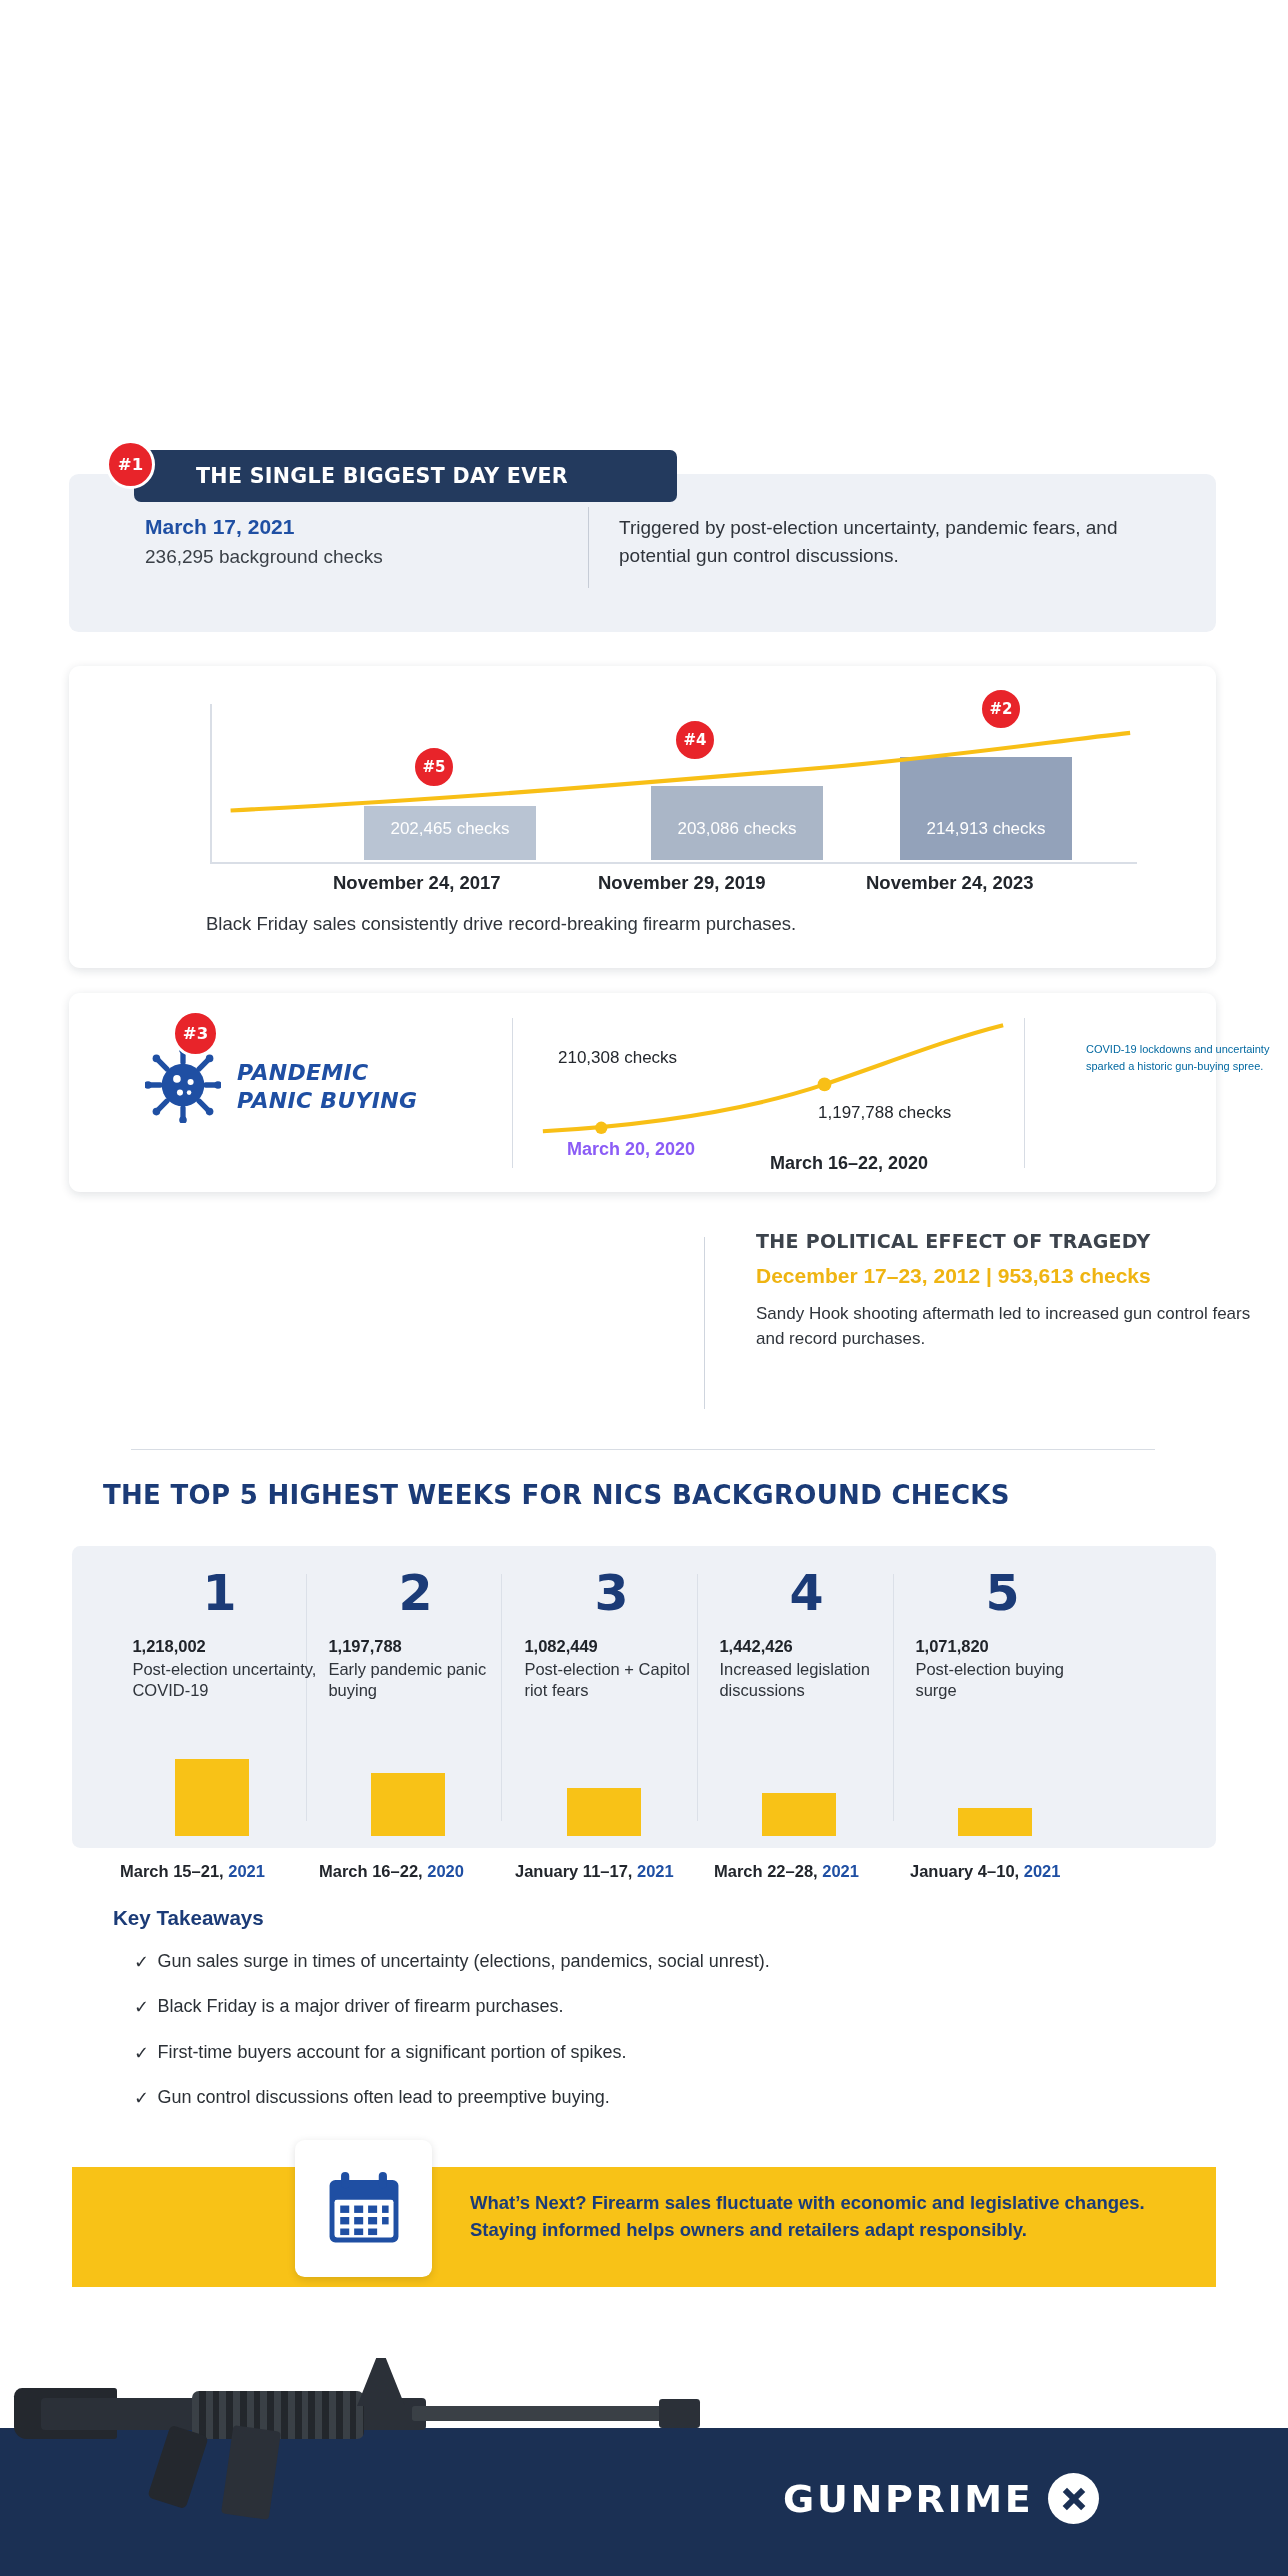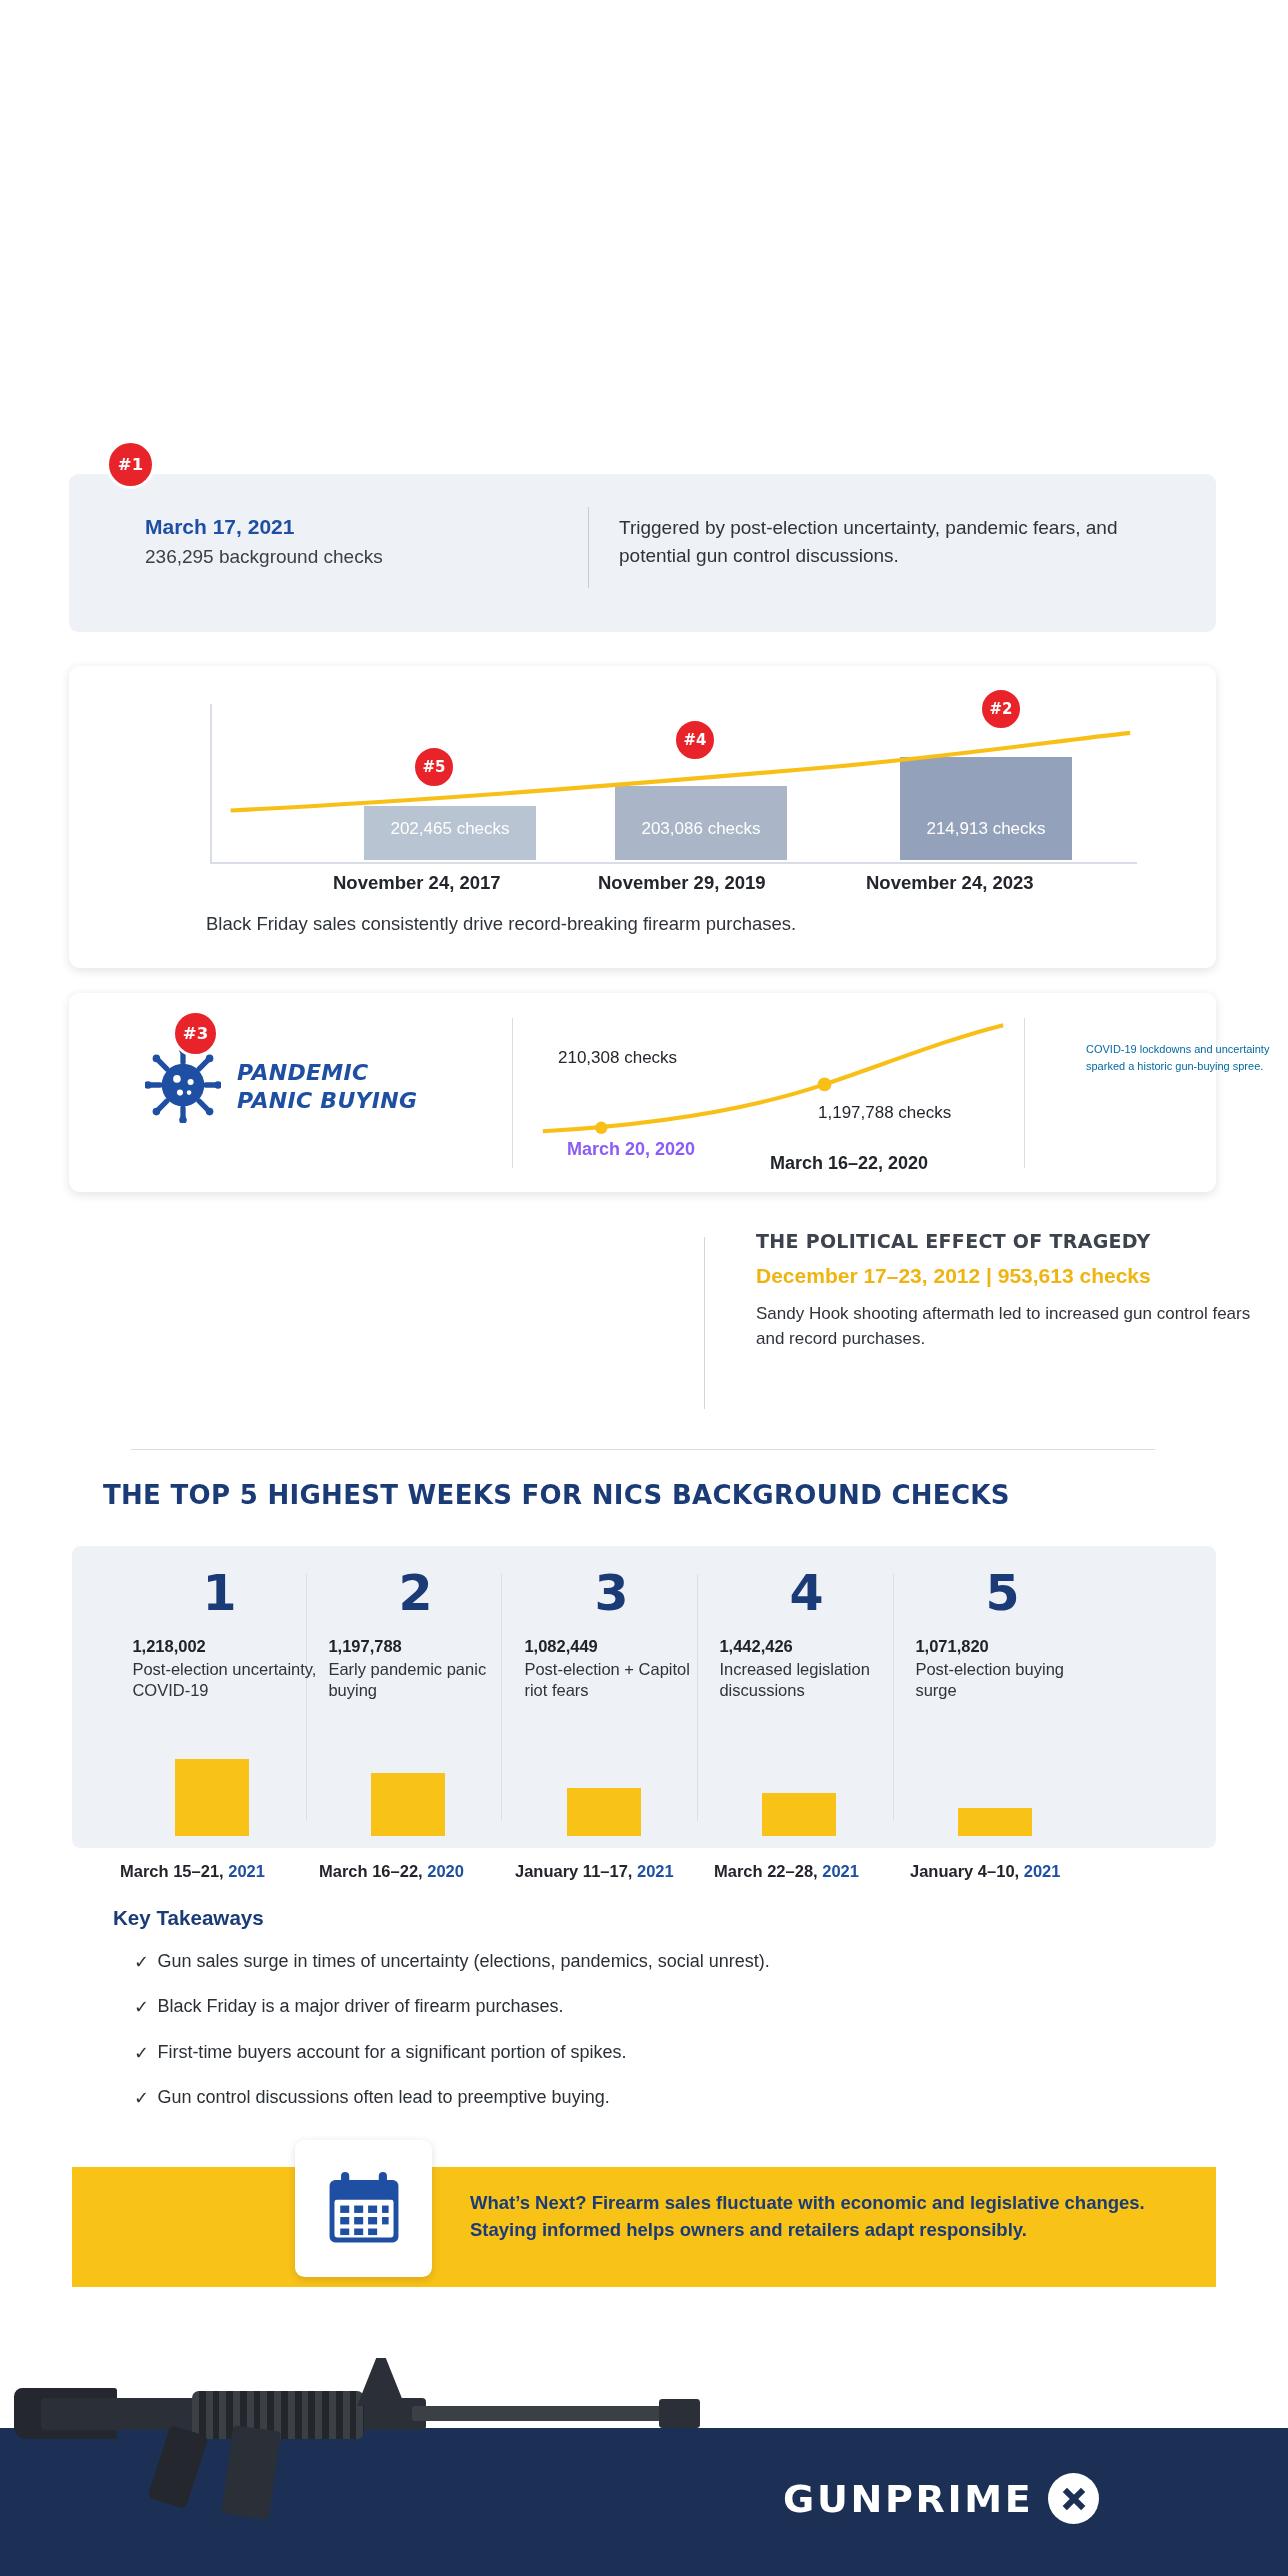--- a/index.html
+++ b/index.html
@@ -118,21 +118,21 @@
   }
   .bf-chart { position:absolute; left: 120px; top: 38px; width: 948px; height: 158px; }
   .bf-axis-y { position:absolute; left: 20.6px; top: 0; width: 2.1px; height: 158px; background:#d9dee6; }
   .bf-axis-x { position:absolute; left: 20.6px; top: 158px; width: 927px; height: 2.1px; background:#d9dee6; }
   .bf-bar {
     position:absolute; bottom: 2.1px; background:#9aa8bd; color:#ffffff;
     display:flex; align-items:flex-end; justify-content:center; padding-bottom: 20.6px;
     font-size: 17px;
   }
   .bf-b1 { left: 175px; width: 172px; height: 54px; background:#b9c4d3; }
-  .bf-b2 { left: 426px; width: 172px; height: 74px; background:#aab6c7; }
+  .bf-b2 { left: 462px; width: 172px; height: 74px; background:#aab6c7; }
   .bf-b3 { left: 711px; width: 172px; height: 103px; background:#93a2ba; }
   .bf-line { position:absolute; left: 20.6px; top: 0; width: 927px; height: 158px; }
   .bf-labels { position:absolute; left: 120px; top: 206px; width: 948px; height: 27.5px; }
   .bf-lab { position:absolute; font-size: 18.5px; font-weight: 800; color:#22262c; }
   .bf-l1 { left: 144px; } .bf-l2 { left: 409px; } .bf-l3 { left: 677px; }
   .bf-note { position:absolute; left: 137px; top: 247px; font-size: 18.5px; color:#2f343b; }
   .badge-sm { width: 44px; height: 44px; font-size: 15px; }
   .badge5 { left: 412px; top: 745px; }
   .badge4 { left: 673px; top: 718px; }
   .badge2 { left: 979px; top: 687px; }
@@ -235,20 +235,21 @@
 
 
   <div class="sec1">
     <div class="sec1-left">
       <div class="sec1-date">March 17, 2021</div>
       <div class="sec1-checks">236,295 background checks</div>
     </div>
     <div class="sec1-div"></div>
     <div class="sec1-right">Triggered by post-election uncertainty, pandemic fears, and potential gun control discussions.</div>
   </div>
+  <div class="ribbon">THE SINGLE BIGGEST DAY EVER</div>
   <div class="badge badge1">#1</div>
 
   <div class="sec2">
     <div class="bf-chart">
       <div class="bf-axis-y"></div>
       <div class="bf-axis-x"></div>
       <div class="bf-bar bf-b1">202,465  checks</div>
       <div class="bf-bar bf-b2">203,086 checks</div>
       <div class="bf-bar bf-b3">214,913 checks</div>
       <svg class="bf-line" viewBox="0 0 1350 230" preserveAspectRatio="none">

